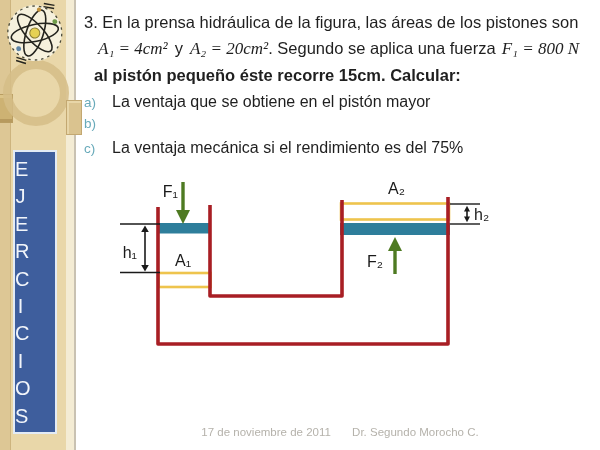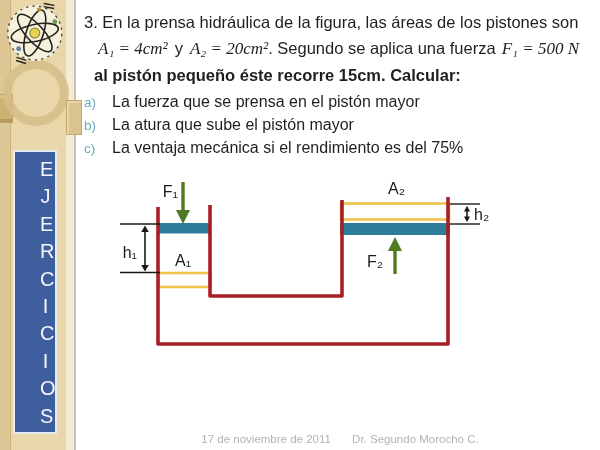--- a/index.html
+++ b/index.html
@@ -14,40 +14,40 @@
   .sidebar .edge-strip{position:absolute;left:0;top:0;width:10px;height:450px;background:#ddc795;border-right:1px solid #cdb47e;}
   .sidebar .edge-tab{position:absolute;left:0;top:94px;width:12px;height:27px;background:#cdb273;border:1px solid #b99d61;border-left:none;box-shadow:inset 0 3px 0 #dcc488, inset 0 -3px 0 #b79a5e;}
   .sidebar .divider-gap{position:absolute;left:66px;top:0;width:8px;height:450px;background:#f4ecd4;}
   .sidebar .divider-line{position:absolute;left:74px;top:0;width:2px;height:450px;background:#c9c2b2;}
   .ring{position:absolute;left:3px;top:60px;width:48px;height:48px;border:9px solid #d5bd87;border-radius:50%;opacity:.85;}
   .side-square{position:absolute;left:66px;top:100px;width:14px;height:33px;background:#dac38f;border:1px solid #c3a871;box-shadow:inset 2px 2px 0 #e8d6a8;}
   .atom{position:absolute;left:4px;top:1px;transform:rotate(-12deg);}
   .ej-box{
     position:absolute;left:13px;top:150px;width:44px;height:284px;
     background:#3e5e9d;border:2px solid #e3ebf5;box-sizing:border-box;
-    display:flex;align-items:flex-start;justify-content:flex-end;
+    display:flex;align-items:flex-start;justify-content:flex-start;
   }
   .vert-text{
     width:15px;margin-top:4px;word-break:break-all;overflow:visible;
     color:#f2f5fa;font-size:20px;line-height:27.4px;text-align:center;
     font-family:"Liberation Sans","DejaVu Sans",sans-serif;letter-spacing:4px;
   }
   
   .problem{position:absolute;left:84px;top:9px;width:512px;font-size:16.5px;line-height:26px;}
   .pline2{padding-left:14px;}
   .pline3{padding-left:10px;font-weight:bold;}
   .math{font-family:"Liberation Serif","DejaVu Serif",serif;font-style:italic;font-size:17px;}
   .conj{margin:0 7px;}
   .items{position:absolute;left:84px;top:93px;width:500px;}
   .item{display:flex;align-items:baseline;height:23px;font-size:16px;}
   .marker{color:#68aaba;font-size:13.5px;width:28px;flex:0 0 28px;}
   
   .diagram{position:absolute;left:110px;top:168px;}
   
-  .footer{position:absolute;left:80px;right:0;top:426px;text-align:center;color:#b5b2ab;font-size:11.5px;margin-top:7px;}
+  .footer{position:absolute;left:80px;right:0;top:426px;text-align:center;color:#b5b2ab;font-size:11.5px;}
   .footer span{margin:0 9px;}
 </style>
 </head>
 <body>
 
 <div class="slide">
 
   <aside class="sidebar">
     <div class="edge-strip"></div>
     <div class="edge-tab"></div>
@@ -70,32 +70,31 @@
       <path d="M7 55 l9 5 M8 52 l9 5" stroke="#24241e" stroke-width="1.4"></path>
     </svg>
 
     <div class="ej-box">
       <div class="vert-text">EJERCICIOS</div>
     </div>
   </aside>
 
   <div class="problem">
     <div class="pline1">3. En la prensa hidráulica de la figura, las áreas de los pistones son</div>
-    <div class="pline2"><span class="math">A₁ = 4cm²</span><span class="conj">y</span><span class="math">A₂ = 20cm²</span><span>. Segundo se aplica una fuerza</span><span class="math" style="margin-left:6px">F₁ = 500 N</span></div>
+    <div class="pline2"><span class="math">A₁ = 4cm²</span><span class="conj">y</span><span class="math">A₂ = 20cm²</span><span>. Segundo se aplica una fuerza</span><span class="math" style="margin-left:6px">F₁ = 800 N</span></div>
     <div class="pline3">al pistón pequeño éste recorre 15cm. Calcular:</div>
   </div>
 
   <div class="items">
     <div class="item">
       <span class="marker">a)</span>
-      <span>La fuerza que se prensa en el pistón mayor</span>
+      <span>La ventaja que se obtiene en el pistón mayor</span>
     </div>
     <div class="item">
       <span class="marker">b)</span>
-      <span>La atura que sube el pistón mayor</span>
     </div>
     <div class="item">
       <span class="marker">c)</span>
       <span>La ventaja mecánica si el rendimiento es del 75%</span>
     </div>
   </div>
 
   <svg class="diagram" width="400" height="200" viewBox="0 0 400 200">
 
     <rect x="48.5" y="105" width="52" height="14" fill="#ffffff" stroke="#eec44d" stroke-width="2.6"></rect>

